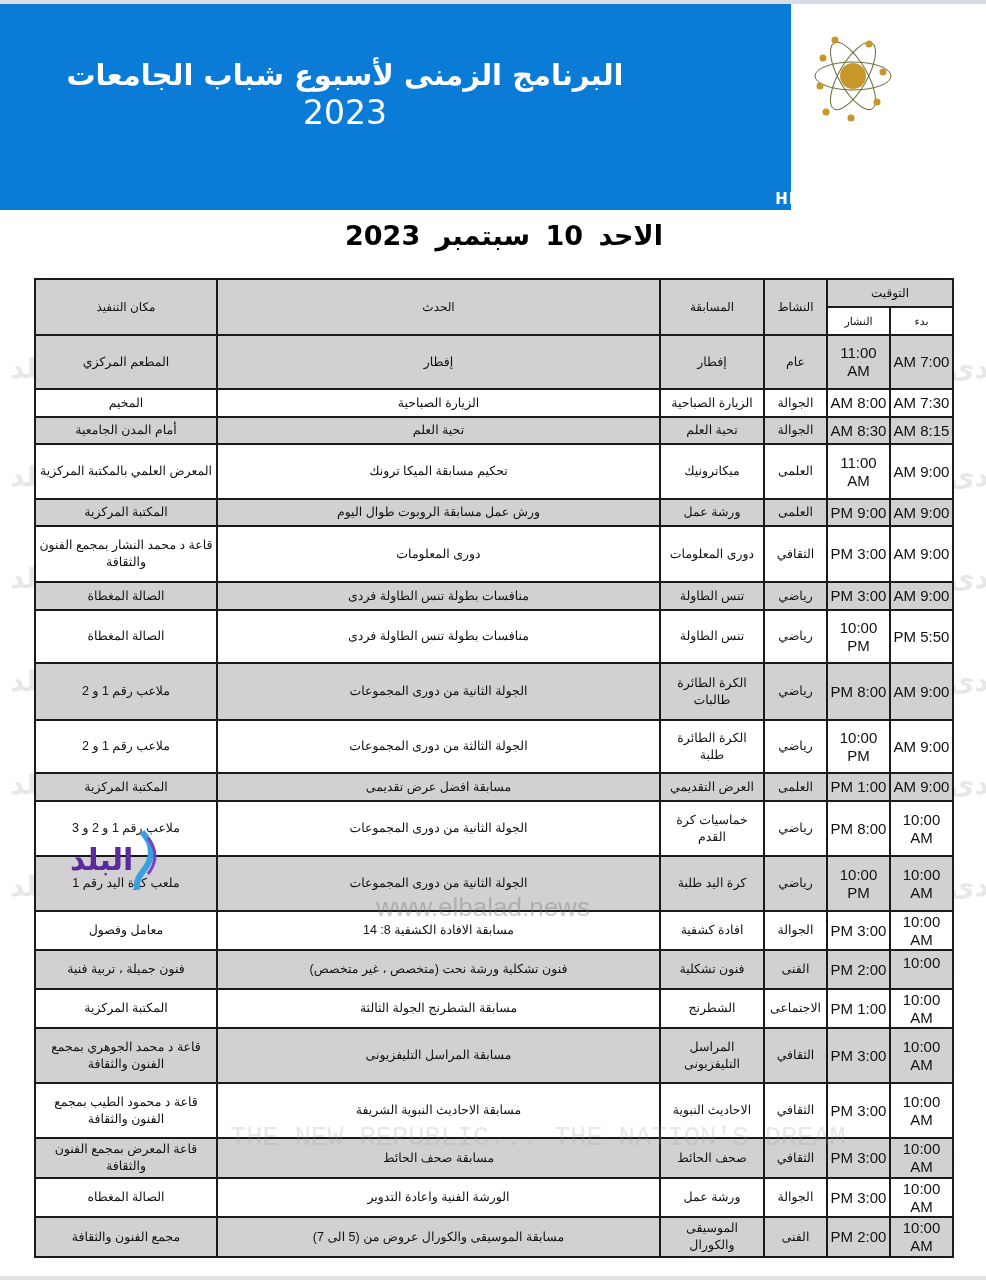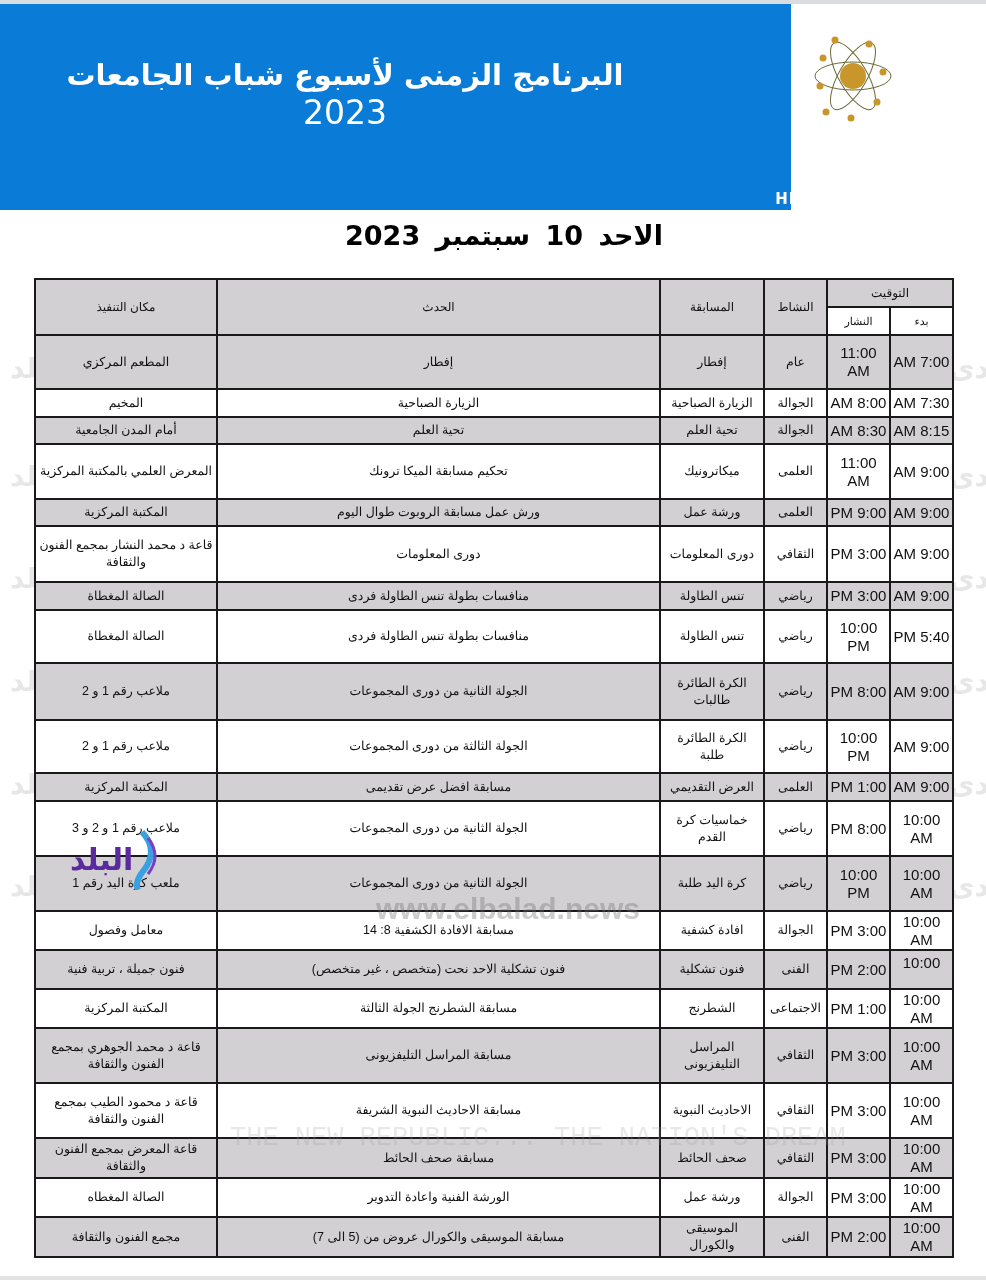--- a/index.html
+++ b/index.html
@@ -49,21 +49,21 @@
   table.sched tr.g td { background: #d2d0d3; }
   table.sched tr.w td { background: #ffffff; }
   table.sched td.t { font-size: 15px; line-height: 18px; padding: 0 1px; white-space: normal; }
   table.sched td.t.top { vertical-align: top; padding-top: 3px; }
 
   .wm {
     position: absolute; color: rgba(120,120,120,0.18); font-size: 28px; pointer-events: none;
     white-space: nowrap; direction: rtl; font-weight: bold;
   }
   .wm-url { position: absolute; left: 376px; top: 892px; color: rgba(110,110,110,0.35);
-            font-size: 30px; font-family: "Liberation Sans", sans-serif; pointer-events:none; letter-spacing: 0px; font-weight: bold; }
+            font-size: 26px; font-family: "Liberation Sans", sans-serif; pointer-events:none; letter-spacing: 0px; }
   .wm-repub { position: absolute; left: 230px; top: 1123px; color: rgba(150,150,150,0.22);
             font-size: 27px; font-family: Liberation Mono, monospace; pointer-events:none; }
   .balad-logo { position: absolute; left: 64px; top: 830px; width: 100px; height: 60px; pointer-events: none; }
   .bottom-strip { position: absolute; left: 0; top: 1276px; width: 986px; height: 4px; background: #e2e2e2; }
 </style>
 </head>
 <body>
 
 <div class="top-strip"></div>
 
@@ -203,21 +203,21 @@
     </tr>
     <tr class="g" style="height:28px">
       <td class="t">9:00 AM</td>
       <td class="t">3:00 PM</td>
       <td>رياضي</td>
       <td>تنس الطاولة</td>
       <td>منافسات بطولة تنس الطاولة فردى</td>
       <td>الصالة المغطاة</td>
     </tr>
     <tr class="w" style="height:53px">
-      <td class="t">5:40 PM</td>
+      <td class="t">5:50 PM</td>
       <td class="t">10:00 PM</td>
       <td>رياضي</td>
       <td>تنس الطاولة</td>
       <td>منافسات بطولة تنس الطاولة فردى</td>
       <td>الصالة المغطاة</td>
     </tr>
     <tr class="g" style="height:57px">
       <td class="t">9:00 AM</td>
       <td class="t">8:00 PM</td>
       <td>رياضي</td>
@@ -263,21 +263,21 @@
       <td>الجوالة</td>
       <td>افادة كشفية</td>
       <td>مسابقة الافادة الكشفية 8: 14</td>
       <td>معامل وفصول</td>
     </tr>
     <tr class="g" style="height:39px">
       <td class="t top">10:00</td>
       <td class="t">2:00 PM</td>
       <td>الفنى</td>
       <td>فنون تشكلية</td>
-      <td>فنون تشكلية الاحد نحت (متخصص ، غير متخصص)</td>
+      <td>فنون تشكلية ورشة نحت (متخصص ، غير متخصص)</td>
       <td>فنون جميلة ، تربية فنية</td>
     </tr>
     <tr class="w" style="height:39px">
       <td class="t">10:00 AM</td>
       <td class="t">1:00 PM</td>
       <td>الاجتماعى</td>
       <td>الشطرنج</td>
       <td>مسابقة الشطرنج الجولة الثالثة</td>
       <td>المكتبة المركزية</td>
     </tr>

